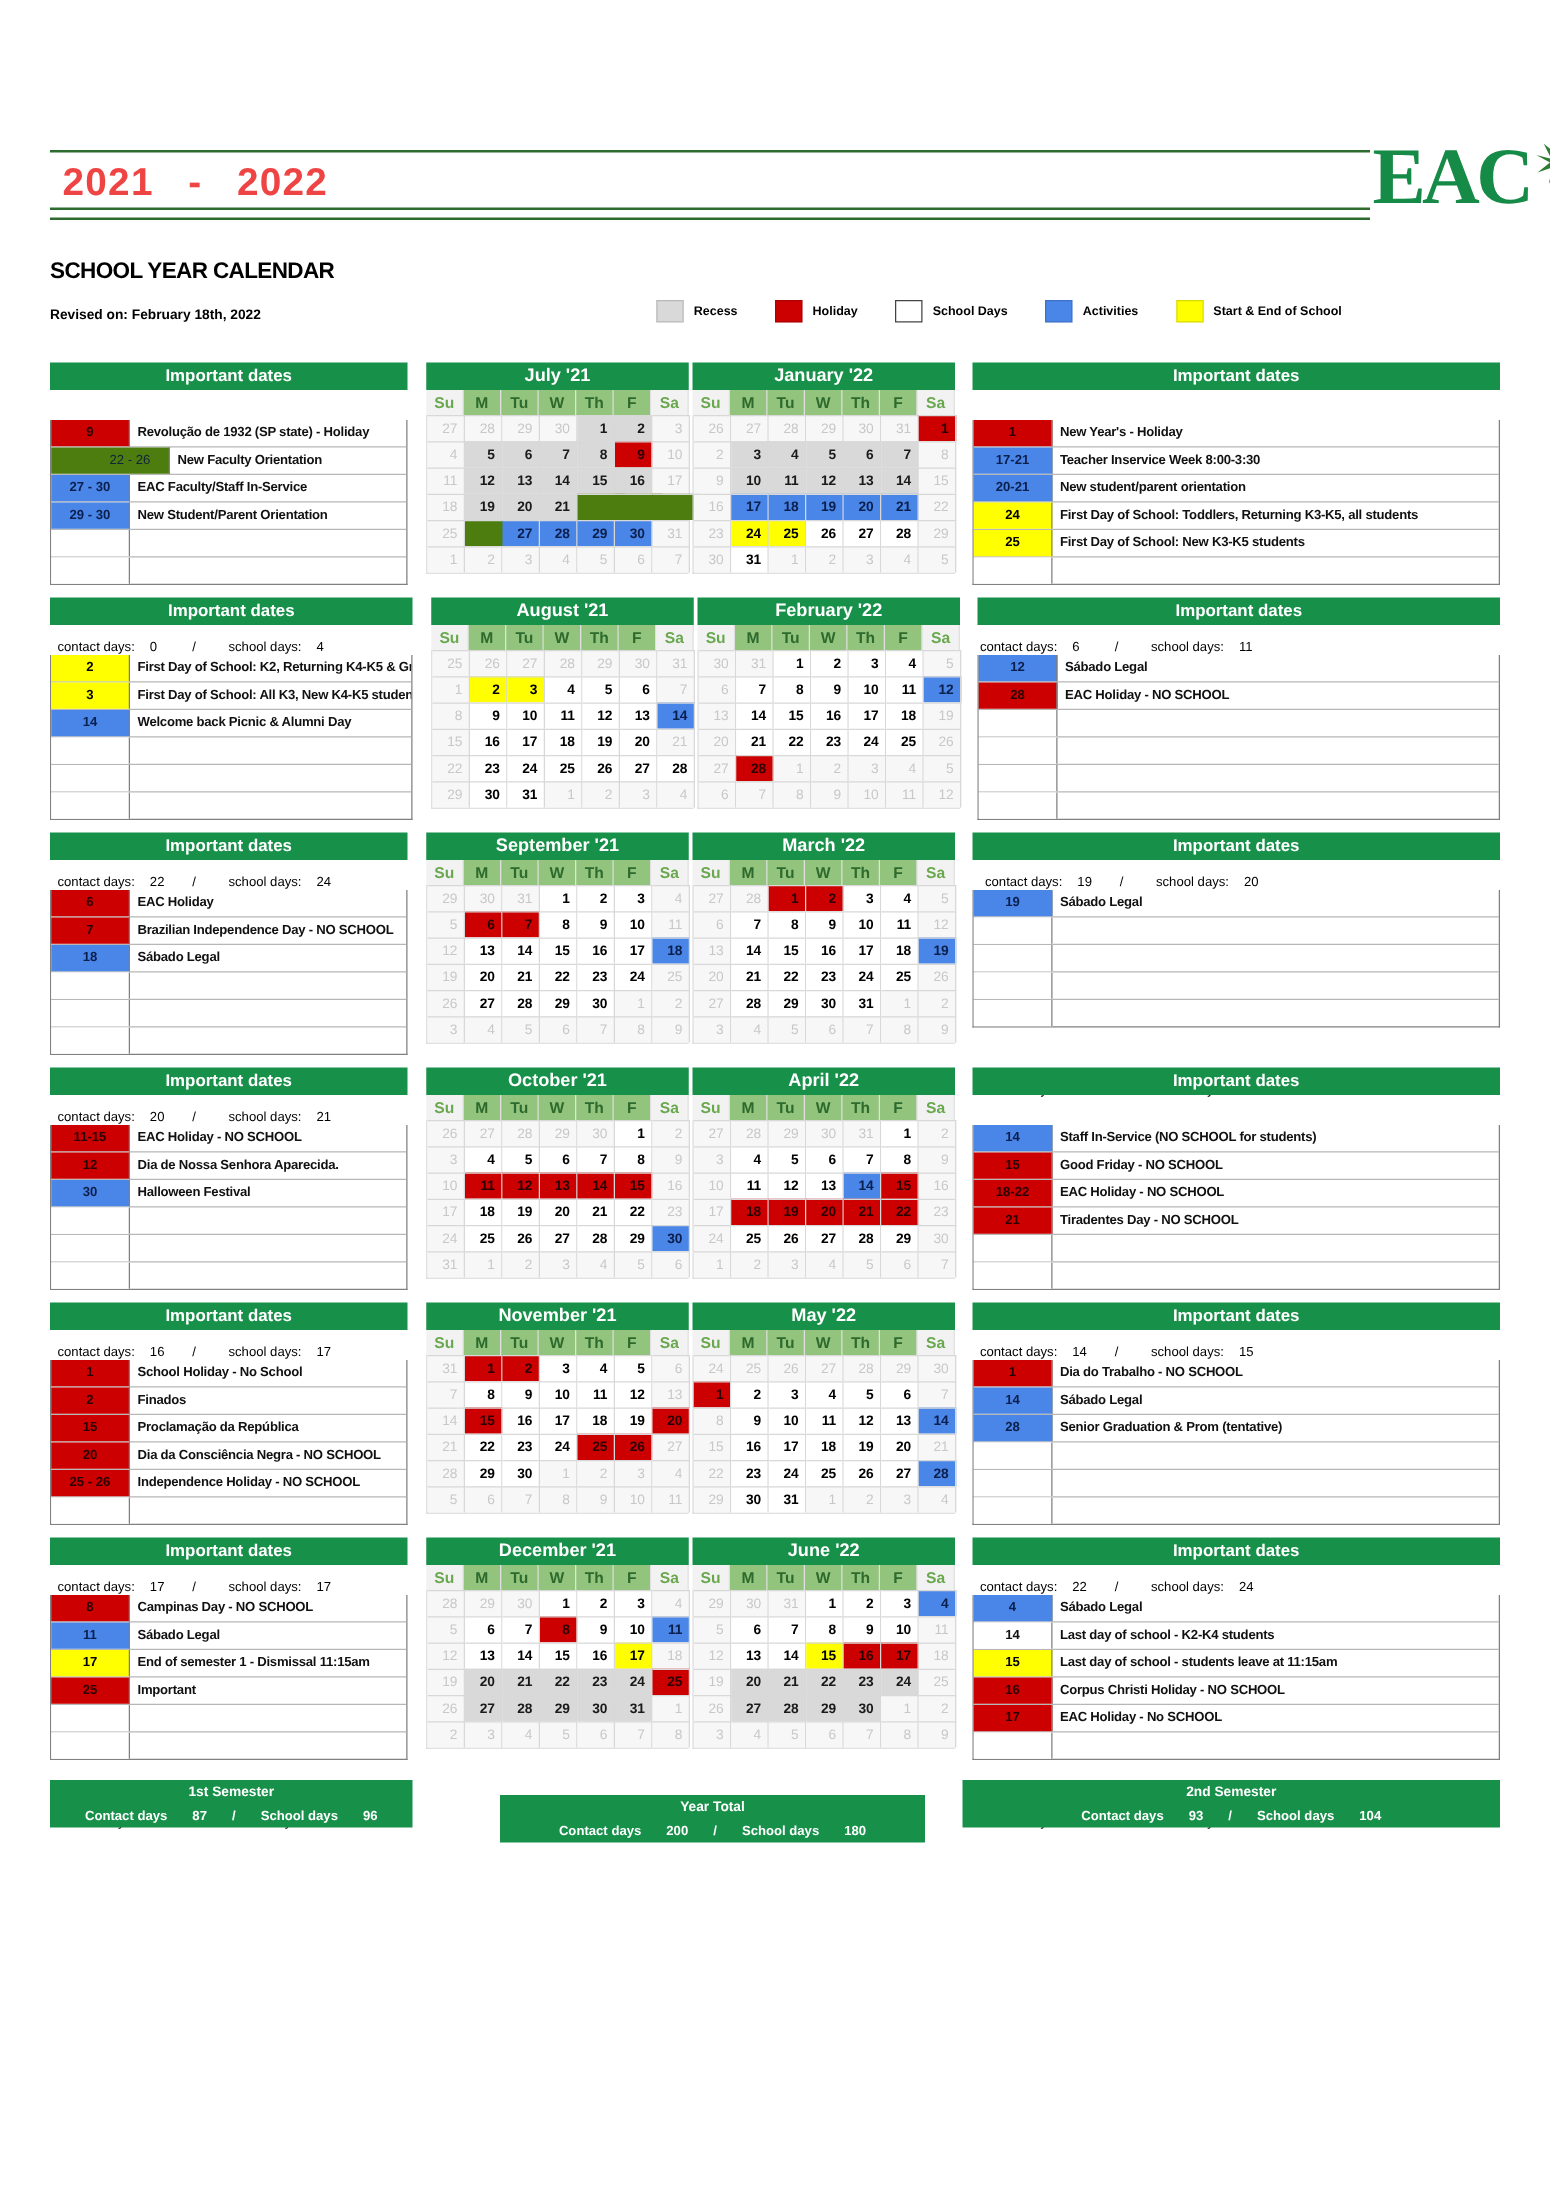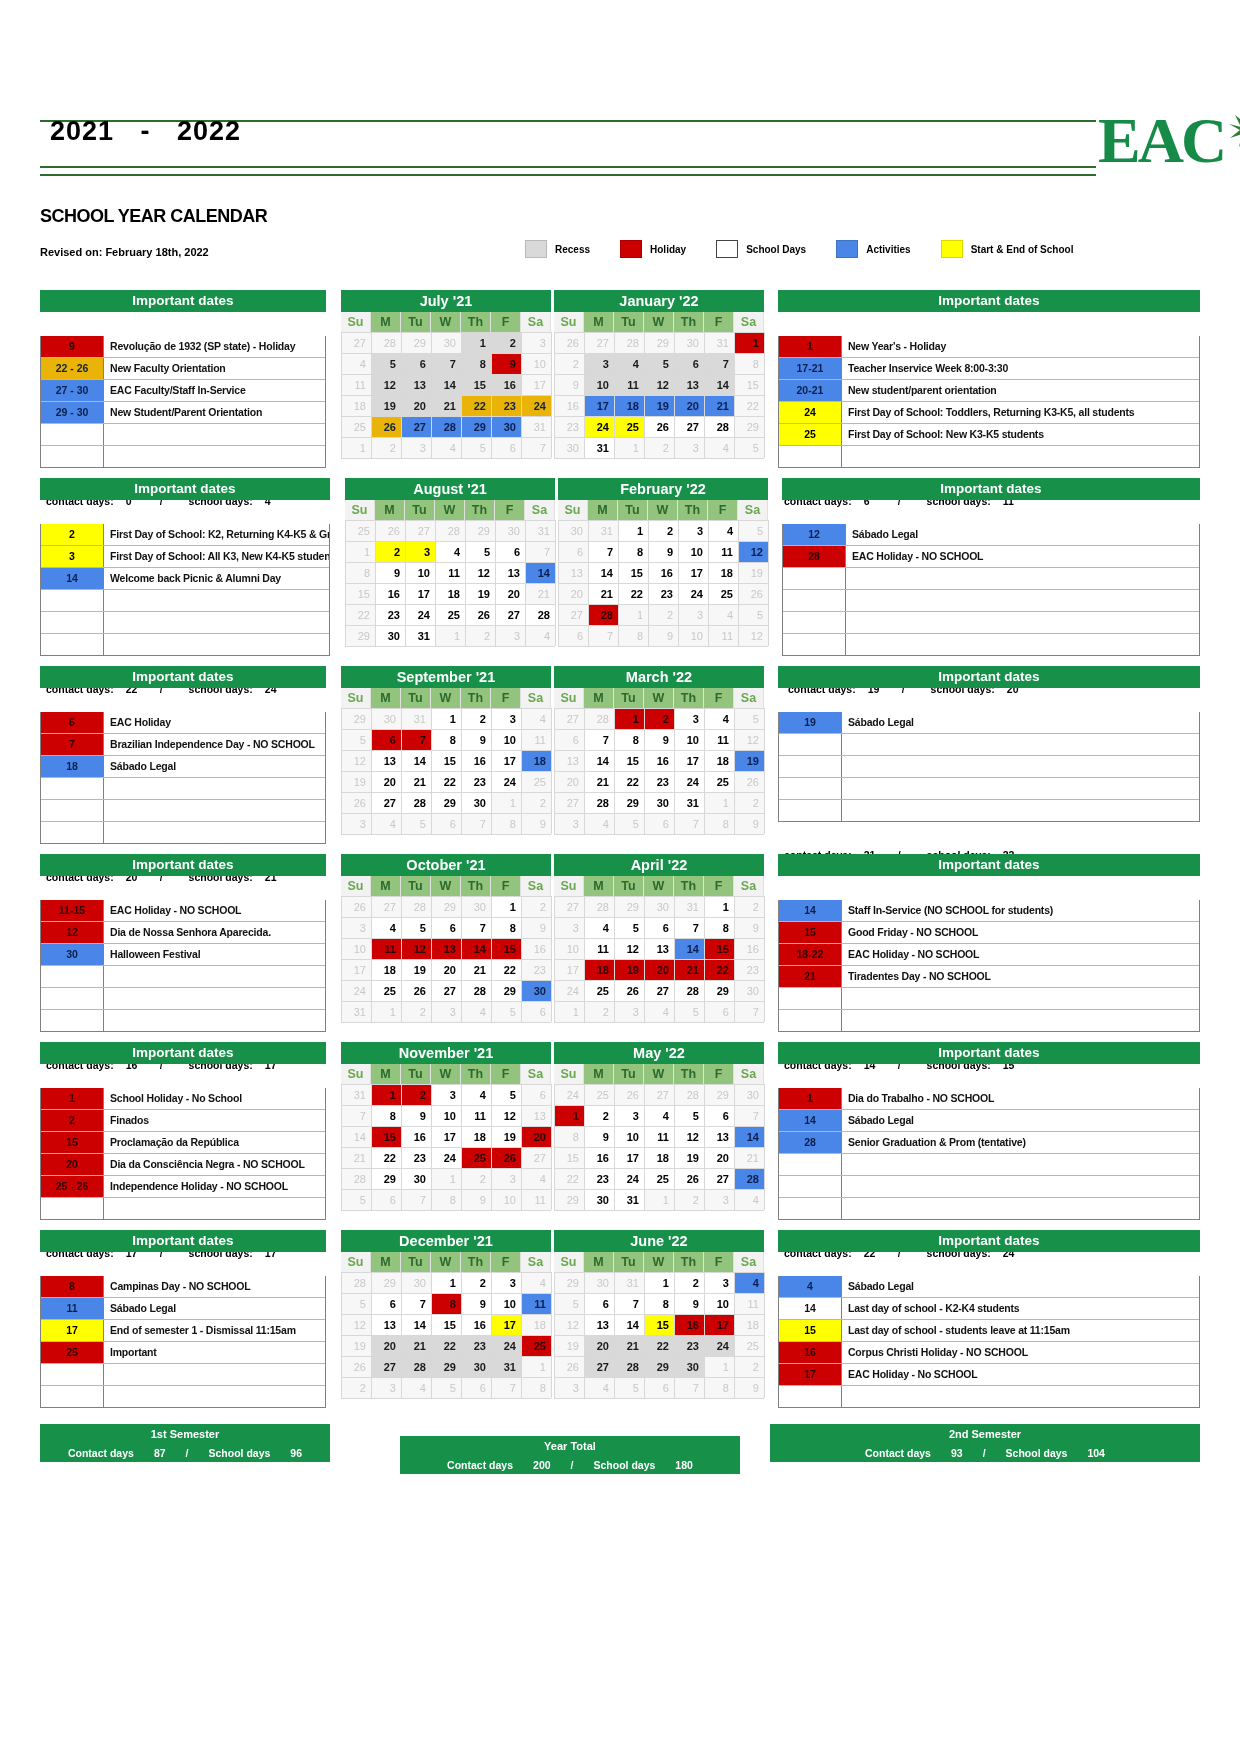--- a/index.html
+++ b/index.html
@@ -5,21 +5,21 @@
   html,body{margin:0;padding:0;}
   body{
     width:1240px;height:1755px;position:relative;background:#ffffff;
     font-family:"Liberation Sans",sans-serif;color:#111;
     -webkit-font-smoothing:antialiased;
   }
   .abs{position:absolute;}
 
   
   .rule-top{left:40px;top:120px;width:1056px;height:2px;background:#2E6B2F;}
-  .years{left:50px;top:116px;font-size:27px;font-weight:700;color:#000000;word-spacing:18px;letter-spacing:1px;}
+  .years{left:50px;top:128px;font-size:31px;font-weight:700;color:#ef4444;word-spacing:18px;letter-spacing:1px;}
   .rule-double{left:40px;top:166px;width:1056px;height:6px;border-top:2px solid #2E6B2F;border-bottom:2px solid #2E6B2F;}
   .logo{left:1098px;top:108px;display:flex;align-items:flex-start;}
   .logo-eac{font-family:"Liberation Serif",serif;font-weight:700;font-size:64px;line-height:66px;color:#168A47;letter-spacing:-3px;}
   .logo-tree{margin-left:2px;margin-top:2px;}
 
   
   .page-title{left:40px;top:206px;font-size:18px;font-weight:700;color:#000;letter-spacing:-0.5px;}
   .revised{left:40px;top:246px;font-size:11px;font-weight:700;color:#000;}
   .legend{left:515px;top:240px;display:flex;padding-left:10px;}
   .legend-item{display:flex;align-items:center;margin-right:30px;}
@@ -39,37 +39,37 @@
   .green-hdr{height:22px;line-height:22px;background:#17904A;color:#fff;font-weight:700;text-align:center;}
   .panel-hdr{font-size:13.5px;}
   .month-hdr{font-size:14.5px;}
 
   .panel-body{border:1.5px solid #808080;border-top:none;background:#fff;}
   .prow{display:flex;height:21px;border-bottom:1px solid #B7B7B7;}
   .prow:last-child{border-bottom:none;}
   .pdate{width:62px;flex:0 0 62px;border-right:1.5px solid #808080;text-align:center;font-size:10.5px;font-weight:700;line-height:21px;color:#111;}
   .pdesc{flex:1;font-size:10.5px;font-weight:700;line-height:21px;padding-left:6px;white-space:nowrap;overflow:hidden;letter-spacing:-0.2px;}
 
-  .totals{margin-top:3px;display:flex;font-size:10.5px;font-weight:700;color:#000;padding-left:6px;}
+  .totals{margin-top:20px;display:flex;font-size:10.5px;font-weight:400;color:#000;padding-left:6px;}
   .totals .num{margin-left:12px;min-width:26px;}
   .totals .slash{margin-left:8px;margin-right:26px;}
 
   
   .daylabels,.week-grid{display:grid;grid-template-columns:repeat(7,30px);}
   .dlab{height:20px;line-height:20px;text-align:center;font-size:12.5px;font-weight:700;border-right:1px solid #E0E0E0;}
   .dlab.wd{background:#93C47D;color:#2D6A2D;}
   .dlab.we{background:#F2F2F2;color:#6AA84F;}
   .cal-body{border-left:1px solid #D8D8D8;border-bottom:1px solid #D8D8D8;}
   .dc{height:21px;line-height:21px;text-align:right;padding-right:5px;box-sizing:border-box;font-size:11px;border-right:1px solid #D8D8D8;border-top:1px solid #D8D8D8;}
   .c-o{background:#F7F7F7;color:#C8C8C8;font-weight:400;}
   .c-r{background:#D9D9D9;color:#1a1a1a;font-weight:700;}
   .c-s{background:#FFFFFF;color:#000;font-weight:700;}
   .c-h{background:#CC0000;color:#2b0000;font-weight:700;}
   .c-a{background:#4A86E8;color:#0b1f4d;font-weight:700;}
-  .c-l{background:#eab308;color:#11243d;font-weight:700;}
+  .c-l{background:#4d7c0f;color:#11243d;font-weight:400;padding-left:32px;}
   .c-y{background:#FFFF00;color:#000;font-weight:700;}
   .c-none{background:#fff;}
 
   
   .pdate.c-h{color:#2b0000;}
   .pdate.c-a{color:#0b1f4d;}
   .pdate.c-l{color:#11243d;}
 
   
   .foot{top:1424px;height:38px;background:#17904A;color:#fff;}

